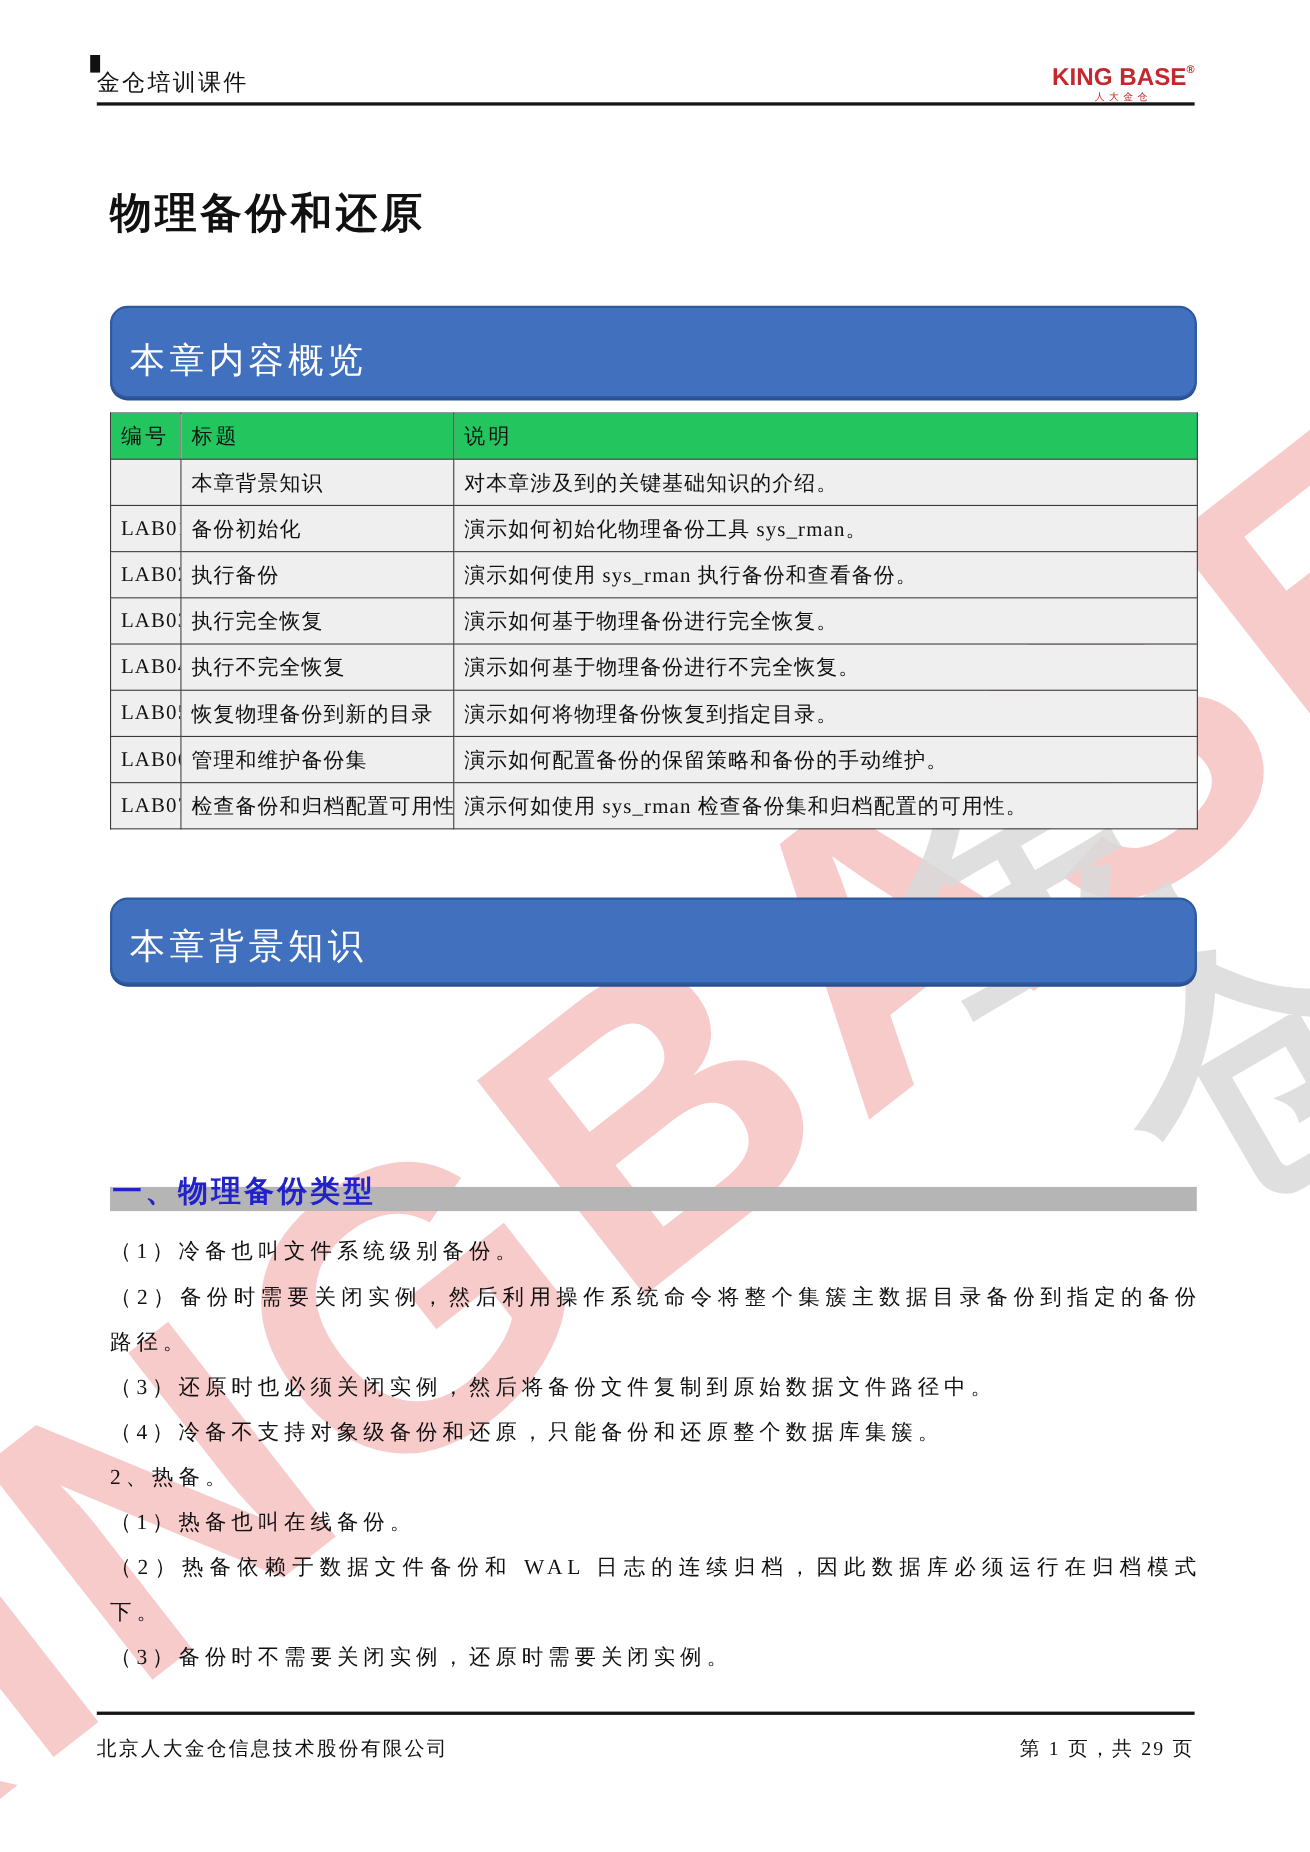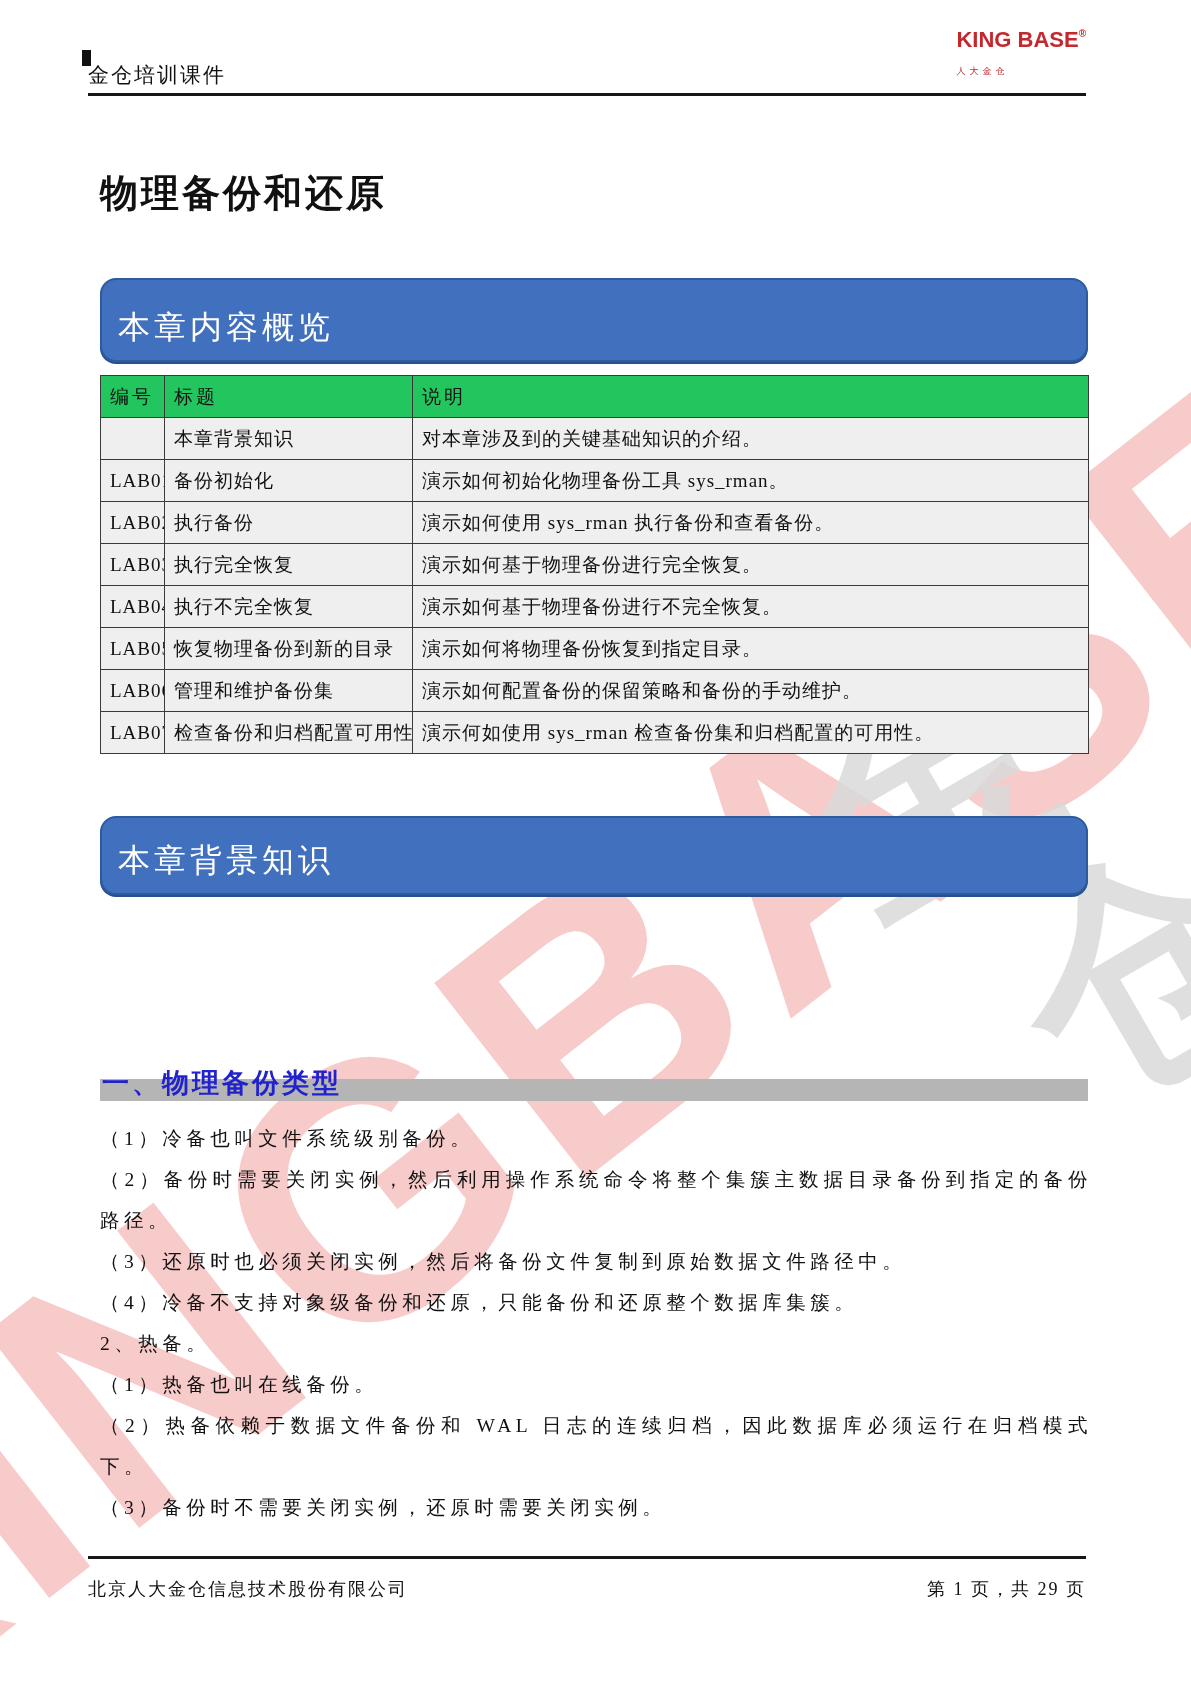--- a/index.html
+++ b/index.html
@@ -23,27 +23,27 @@
   .content { position:absolute; z-index:1; }
 
   .corner-mark { position:absolute; left:82px; top:50px; width:9px; height:16px;
                  background:#111; z-index:1; }
 
   
   .header { left:88px; top:36px; width:998px; height:60px;
             border-bottom:3px solid #161616;
             display:flex; justify-content:space-between; align-items:flex-end; }
   .header-left { font-size:21px; letter-spacing:2px; padding-bottom:4px; }
-  .logo { text-align:left; padding-bottom:17px; line-height:1; }
+  .logo { text-align:center; padding-bottom:0; line-height:1; }
   .logo-main { font-family:"Liberation Sans","DejaVu Sans",sans-serif;
                font-weight:bold; font-size:22px; letter-spacing:0px;
                color:#c2282d; }
   .logo-main .reg { font-size:10px; vertical-align:top; }
   .logo-sub { font-family:"Liberation Sans",sans-serif; font-size:9px;
-              letter-spacing:4px; color:#c2282d; margin-top:16px; }
+              letter-spacing:4px; color:#c2282d; margin-top:3px; }
 
   
   .doc-title { left:100px; top:168px; font-size:38px; font-weight:bold;
                letter-spacing:3px; }
 
   
   .banner { left:100px; width:988px; background:#4070be;
             border:2px solid #2e5aa0; border-radius:16px;
             display:flex; align-items:flex-end;
             padding:12px 0 10px 16px; color:#ffffff;

